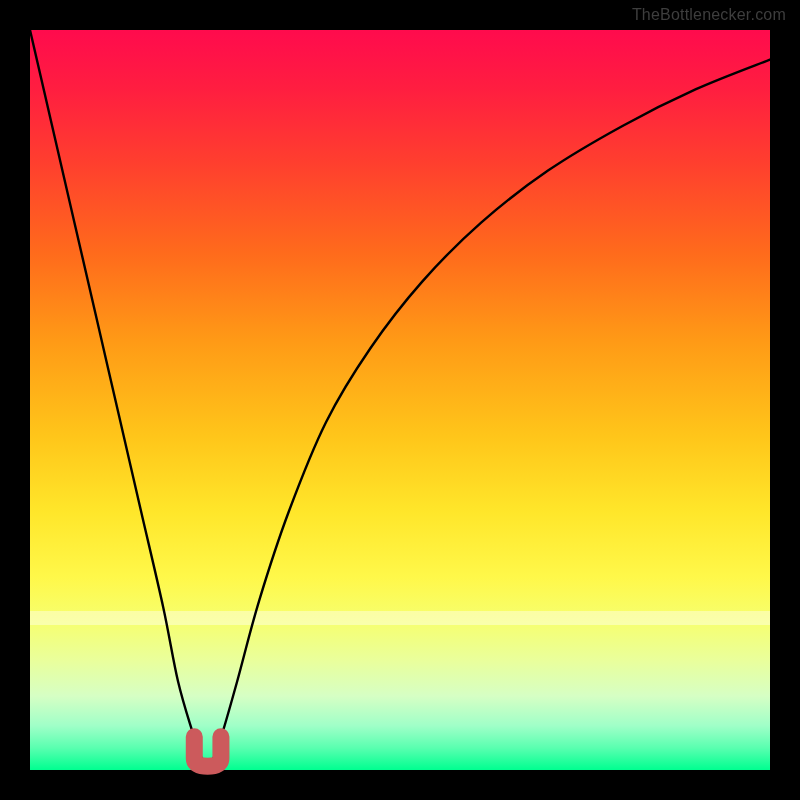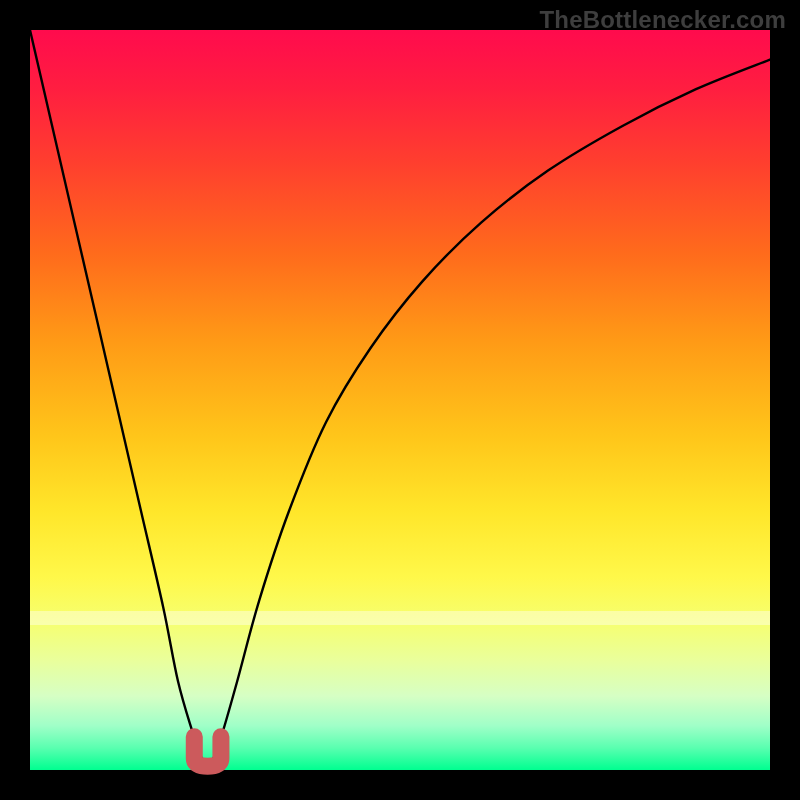--- a/index.html
+++ b/index.html
@@ -47,22 +47,22 @@
     left: 0;
     width: 100%;
     background: rgba(255,255,255,0.55);
   }
   .whiteband.w1 { top: 78.5%; height: 14px; opacity: 0.75; }
   .attrib {
     position: absolute;
     top: 6px;
     right: 14px;
     color: #3e3e3e;
-    font-size: 24px;
-    font-weight: 700;
+    font-size: 16px;
+    font-weight: 400;
     letter-spacing: 0.2px;
   }
   svg.plot {
     position: absolute;
     left: 30px;
     top: 30px;
     width: 740px;
     height: 740px;
     overflow: visible;
   }

